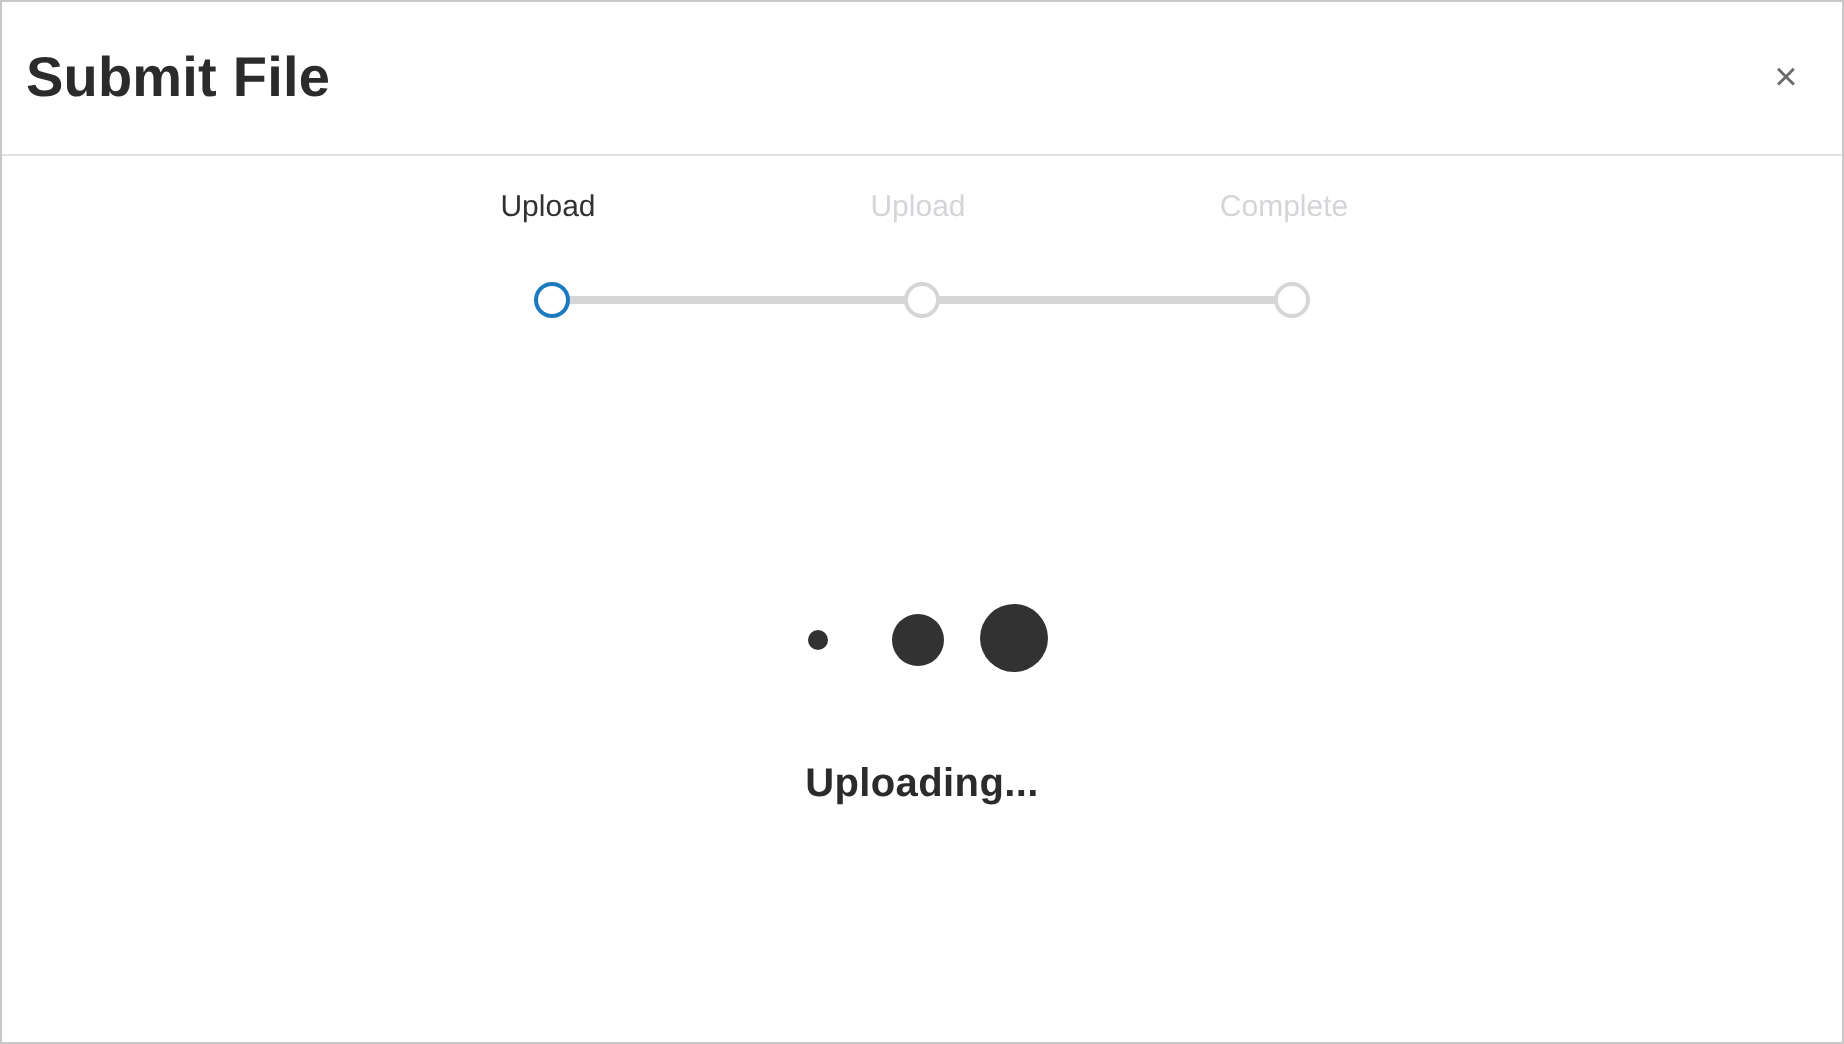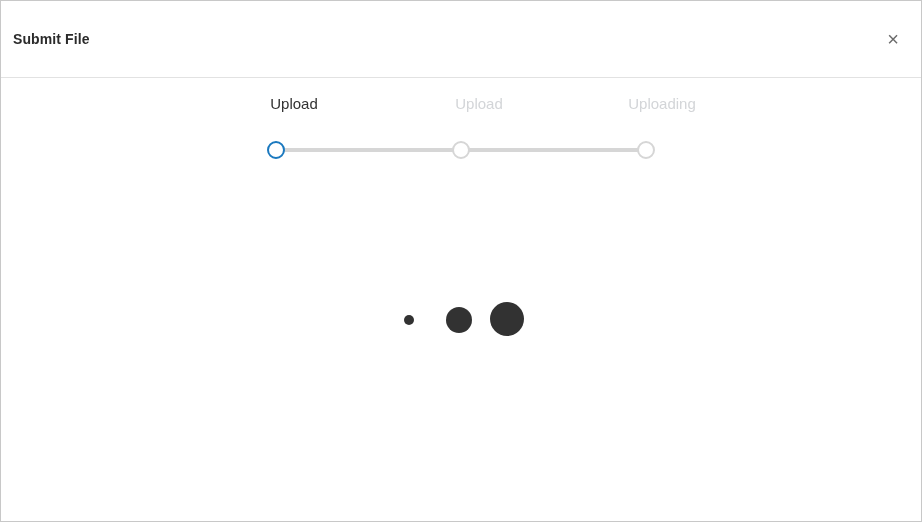--- a/index.html
+++ b/index.html
@@ -32,21 +32,21 @@
     box-sizing: border-box;
     height: 77px;
     flex: 0 0 77px;
     border-bottom: 1px solid #e2e2e2;
     display: flex;
     align-items: center;
     padding: 0 12px;
   }
 
   .dialog-title {
-    font-size: 14px;
+    font-size: 28px;
     font-weight: 600;
     color: #2b2b2b;
     letter-spacing: 0.1px;
     line-height: 1;
     margin: 0;
     padding-left: 0;
   }
 
   .close-button {
     position: absolute;
@@ -93,21 +93,20 @@
   }
 
   .step-label {
     position: absolute;
     top: 0;
     transform: translateX(-50%);
     font-size: 15px;
     line-height: 20px;
     white-space: nowrap;
     color: #d3d5d8;
-    margin-left: 20px;
   }
   .step-label.active {
     color: #323232;
   }
 
   .step-track {
     position: absolute;
     top: 54px;
     height: 4px;
     background: #d6d6d6;
@@ -184,33 +183,34 @@
     <button class="close-button">×</button>
   </div>
 
   <div class="dialog-body">
 
     <div class="stepper">
 
       <div class="step-labels">
         <span class="step-label active" style="left:273px;">Upload</span>
         <span class="step-label" style="left:458px;">Upload</span>
-        <span class="step-label" style="left:641px;">Uploading</span>
+        <span class="step-label" style="left:641px;">Complete</span>
       </div>
 
       <div class="step-track" style="left:275px; width:370px;"></div>
 
       <div class="step-node active" style="left:275px;"></div>
       <div class="step-node" style="left:460px;"></div>
       <div class="step-node" style="left:645px;"></div>
 
     </div>
 
     <div class="loader-area">
       <div class="loader-dots">
         <span class="loader-dot d1"></span>
         <span class="loader-dot d2"></span>
         <span class="loader-dot d3"></span>
       </div>
+      <div class="loader-text">Uploading...</div>
     </div>
 
   </div>
 </div>
 
 </body></html>

